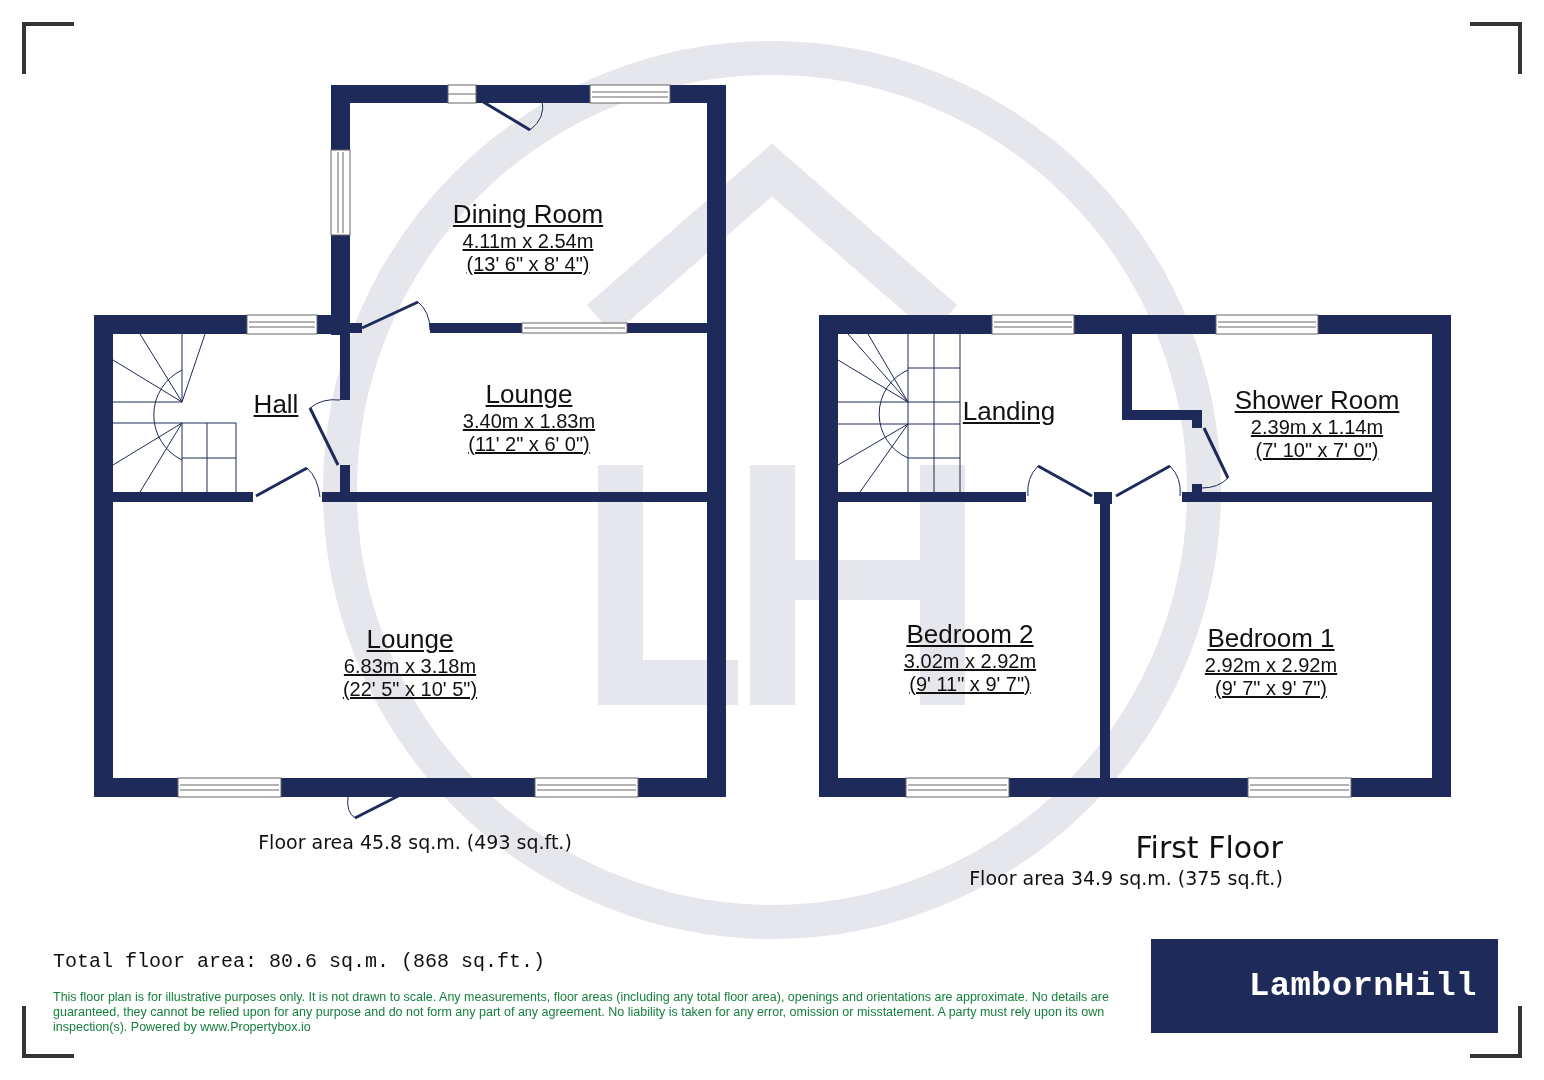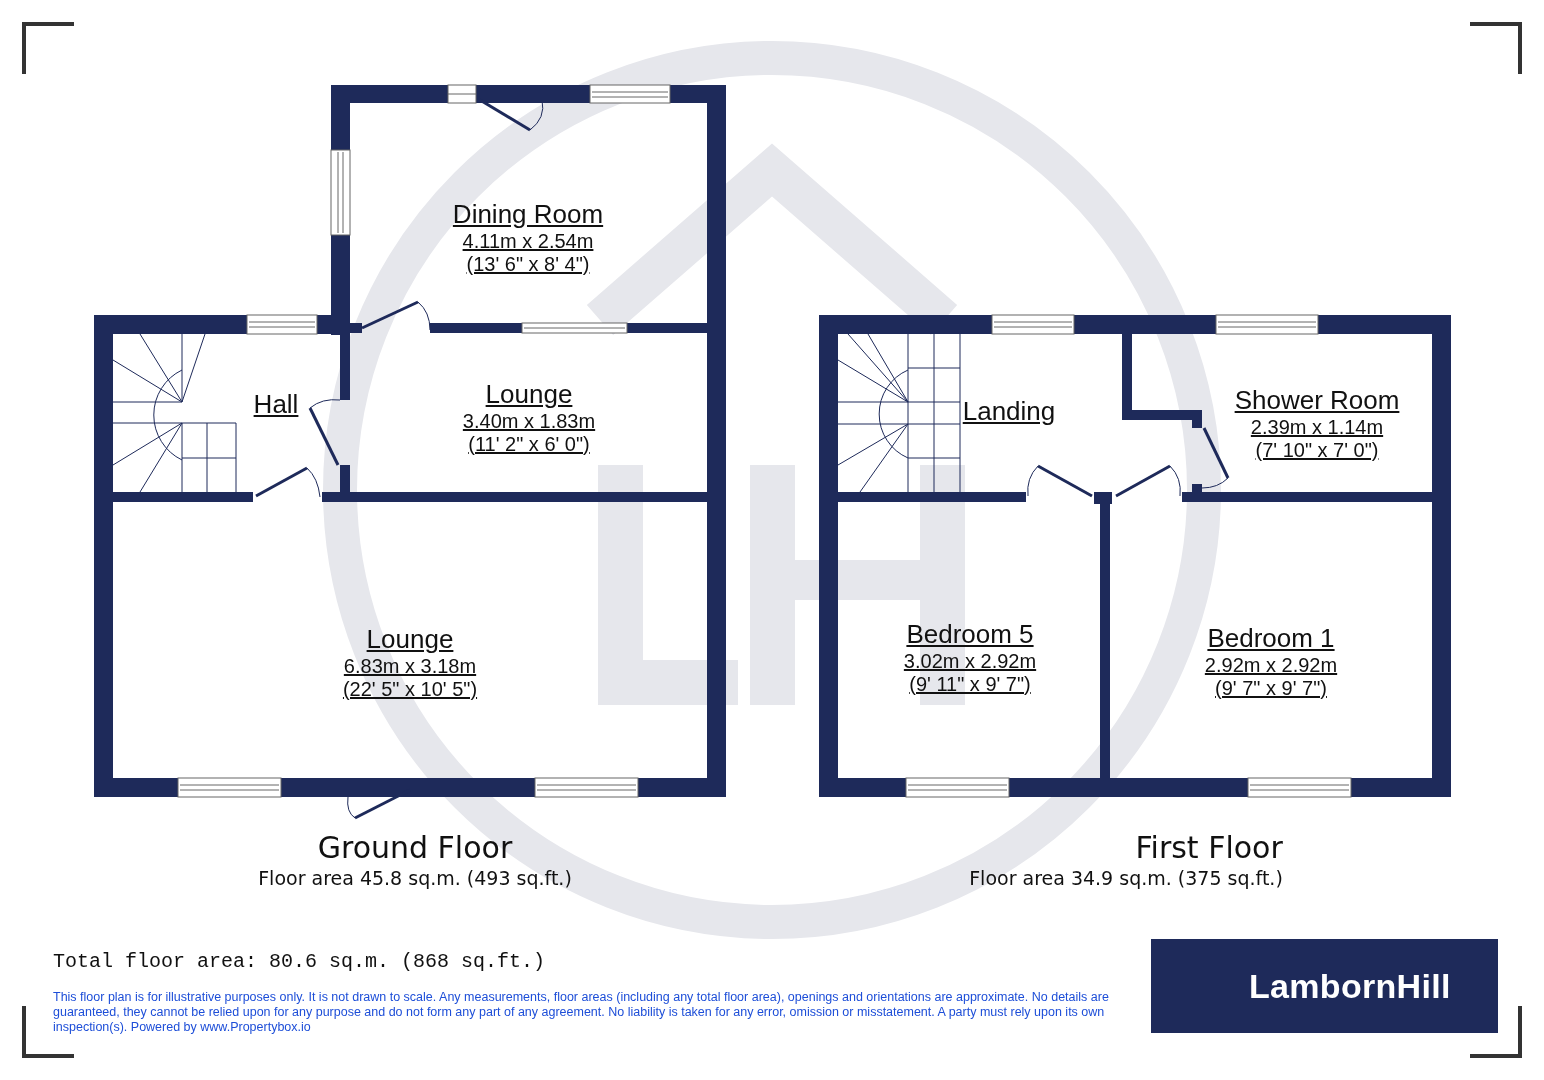--- a/index.html
+++ b/index.html
@@ -5,23 +5,23 @@
   html,body{margin:0;padding:0;background:#fff;}
   body{width:1544px;height:1080px;position:relative;overflow:hidden;font-family:"Liberation Sans",sans-serif;color:#111;}
   svg.plan{position:absolute;left:0;top:0;}
   .room-label{position:absolute;text-align:center;transform:translateX(-50%);line-height:1.15;white-space:nowrap;text-decoration:underline;}
   .room-name{font-size:26px;display:block;}
   .room-dim{font-size:20px;display:block;}
   .floor-title{position:absolute;transform:translateX(-50%);text-align:center;white-space:nowrap;font-family:"DejaVu Sans",sans-serif;}
   .floor-title .t{font-size:30px;display:block;line-height:1.2;}
   .floor-title .a{font-size:19px;display:block;line-height:1.3;}
   .total{position:absolute;left:53px;top:950px;font-size:20px;font-family:Liberation Mono, monospace;}
-  .disclaimer{position:absolute;left:53px;top:990px;width:1060px;font-size:12.5px;line-height:15px;color:#1d4ed8;}
+  .disclaimer{position:absolute;left:53px;top:990px;width:1060px;font-size:12.5px;line-height:15px;color:#15803d;}
   .logo{position:absolute;left:1151px;top:939px;width:347px;height:94px;background:#1e2a5a;display:flex;align-items:center;}
-  .logo-text{color:#fff;font-family:Liberation Sans, sans-serif;font-weight:bold;font-size:34px;margin-left:14px;letter-spacing:0.3px;}
+  .logo-text{color:#fff;font-family:Liberation Mono, monospace;font-weight:bold;font-size:34px;margin-left:14px;letter-spacing:0.3px;}
 </style>
 </head>
 <body>
 
 <svg class="plan" width="1544" height="1080" viewBox="0 0 1544 1080">
 
   <g fill="none" stroke="#e6e7ec">
     <circle cx="772" cy="490" r="432" stroke-width="34"></circle>
     <path d="M600 320 L772 170 L944 320" stroke-width="40"></path>
     <rect x="598" y="465" width="45" height="240" fill="#e6e7ec" stroke="none"></rect>
@@ -197,32 +197,31 @@
 
 <div class="room-label" style="left:1009px;top:397px;text-align:center;">
   <span class="room-name">Landing</span>
 </div>
 <div class="room-label" style="left:1317px;top:386px;">
   <span class="room-name">Shower Room</span>
   <span class="room-dim">2.39m x 1.14m</span>
   <span class="room-dim">(7' 10" x 7' 0")</span>
 </div>
 <div class="room-label" style="left:970px;top:620px;">
-  <span class="room-name">Bedroom 5</span>
+  <span class="room-name">Bedroom 2</span>
   <span class="room-dim">3.02m x 2.92m</span>
   <span class="room-dim">(9' 11" x 9' 7")</span>
 </div>
 <div class="room-label" style="left:1271px;top:624px;">
   <span class="room-name">Bedroom 1</span>
   <span class="room-dim">2.92m x 2.92m</span>
   <span class="room-dim">(9' 7" x 9' 7")</span>
 </div>
 
 <div class="floor-title" style="left:415px;top:830px;">
-  <span class="t">Ground Floor</span>
   <span class="a">Floor area 45.8 sq.m. (493 sq.ft.)</span>
 </div>
 <div class="floor-title" style="left:1126px;top:830px;text-align:right;">
   <span class="t">First Floor</span>
   <span class="a">Floor area 34.9 sq.m. (375 sq.ft.)</span>
 </div>
 
 <div class="total">Total floor area: 80.6 sq.m. (868 sq.ft.)</div>
 <div class="disclaimer">This floor plan is for illustrative purposes only. It is not drawn to scale. Any measurements, floor areas (including any total floor area), openings and orientations are approximate. No details are guaranteed, they cannot be relied upon for any purpose and do not form any part of any agreement. No liability is taken for any error, omission or misstatement. A party must rely upon its own inspection(s). Powered by www.Propertybox.io</div>
 

